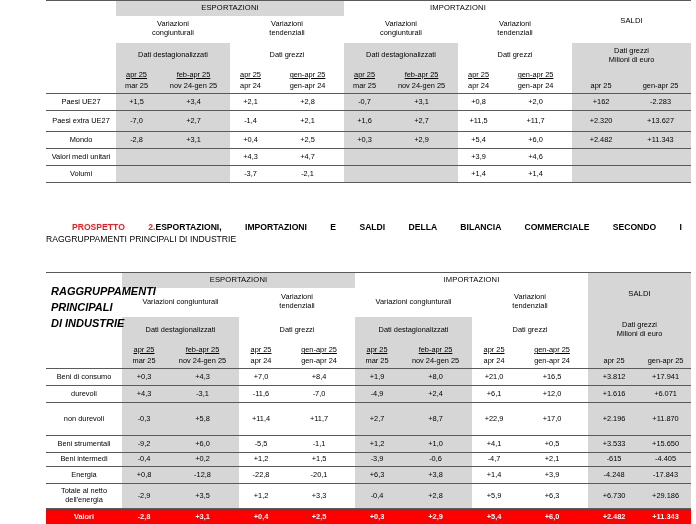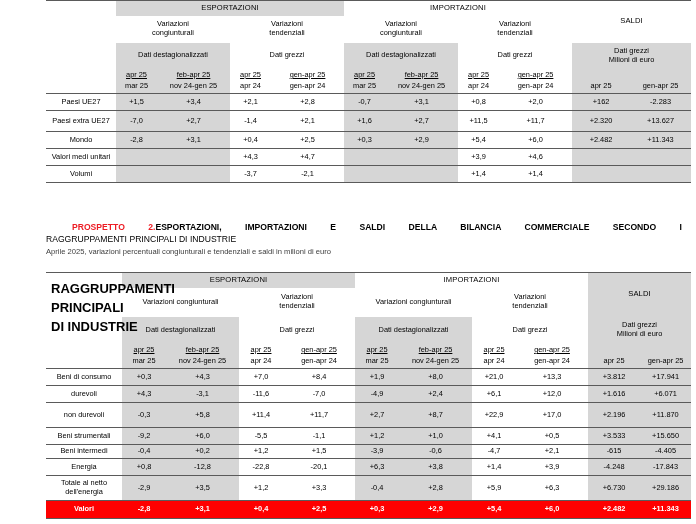--- a/index.html
+++ b/index.html
@@ -260,41 +260,40 @@
           <td colspan="11" class="topline"></td>
         </tr>
       </tbody>
   </table>
 
   <div class="title-wrap" style="position:absolute; left:46px; top:222px; width:620px;">
     <div class="title-line">
       <span class="title-red">PROSPETTO 2.</span><span>ESPORTAZIONI, IMPORTAZIONI E SALDI DELLA BILANCIA COMMERCIALE SECONDO I</span>
     </div>
     <div class="title-line2">RAGGRUPPAMENTI PRINCIPALI DI INDUSTRIE</div>
-    <div class="subtitle">Aprile 2025, variazioni percentuali congiunturali e tendenziali e saldi in milioni di euro</div>
   </div>
 
   <table class="pros" id="t2" style="position:absolute; left:46px; top:272px; width:645px;">
     <colgroup>
       <col style="width:76px">
       <col style="width:44px">
         <col style="width:73px">
       <col style="width:44px">
         <col style="width:72px">
       <col style="width:44px">
         <col style="width:73px">
       <col style="width:44px">
         <col style="width:72px">
       <col style="width:52px">
         <col style="width:51px">
     </colgroup>
     <tbody>
       <tr style="height:15px;">
         <td class="topline" rowspan="3">
-          <div class="lbl b" style="font-size:13px;line-height:1.45;">
+          <div class="lbl b" style="font-size:11px;line-height:1.45;font-style:italic;">
             <div>RAGGRUPPAMENTI</div>
             <div>PRINCIPALI</div>
             <div>DI INDUSTRIE</div>
           </div>
         </td>
         <td class="shade topline hdr-main" colspan="4">ESPORTAZIONI</td>
         <td class="white topline hdr-main" colspan="4">IMPORTAZIONI</td>
         <td class="shade topline hdr-main" colspan="2" rowspan="2">SALDI</td>
       </tr>
       <tr style="height:29px;">
@@ -364,38 +363,38 @@
         </tr>
     <tr style="height: 17px;">
           <td class="lbl topline">Beni di consumo</td>
           <td class="shade topline">+0,3</td>
           <td class="shade topline">+4,3</td>
           <td class="white topline">+7,0</td>
           <td class="white topline">+8,4</td>
           <td class="shade topline">+1,9</td>
           <td class="shade topline">+8,0</td>
           <td class="white topline">+21,0</td>
-          <td class="white topline">+13,3</td>
+          <td class="white topline">+16,5</td>
           <td class="shade topline">+3.812</td>
           <td class="shade topline">+17.941</td>
         </tr>
         <tr style="height: 17px;">
           <td class="lbl topline lbl-ind">durevoli</td>
           <td class="shade topline">+4,3</td>
           <td class="shade topline">-3,1</td>
           <td class="white topline">-11,6</td>
           <td class="white topline">-7,0</td>
           <td class="shade topline">-4,9</td>
           <td class="shade topline">+2,4</td>
           <td class="white topline">+6,1</td>
           <td class="white topline">+12,0</td>
           <td class="shade topline">+1.616</td>
           <td class="shade topline">+6.071</td>
         </tr>
-        <tr style="height: 25px;">
+        <tr style="height: 33px;">
           <td class="lbl topline lbl-ind">non durevoli</td>
           <td class="shade topline">-0,3</td>
           <td class="shade topline">+5,8</td>
           <td class="white topline">+11,4</td>
           <td class="white topline">+11,7</td>
           <td class="shade topline">+2,7</td>
           <td class="shade topline">+8,7</td>
           <td class="white topline">+22,9</td>
           <td class="white topline">+17,0</td>
           <td class="shade topline">+2.196</td>

